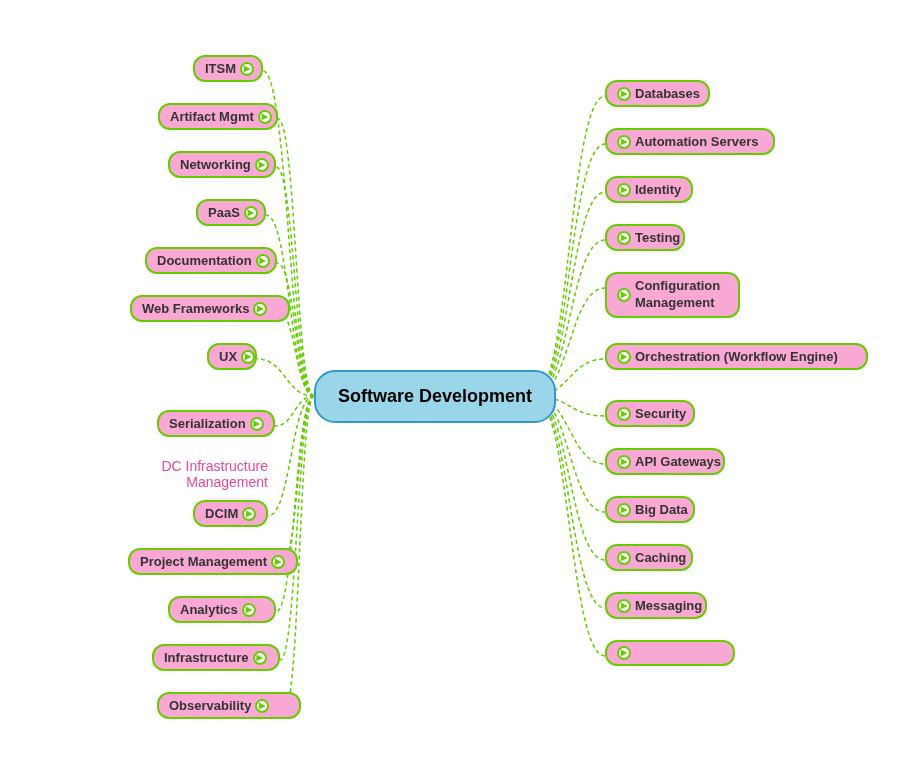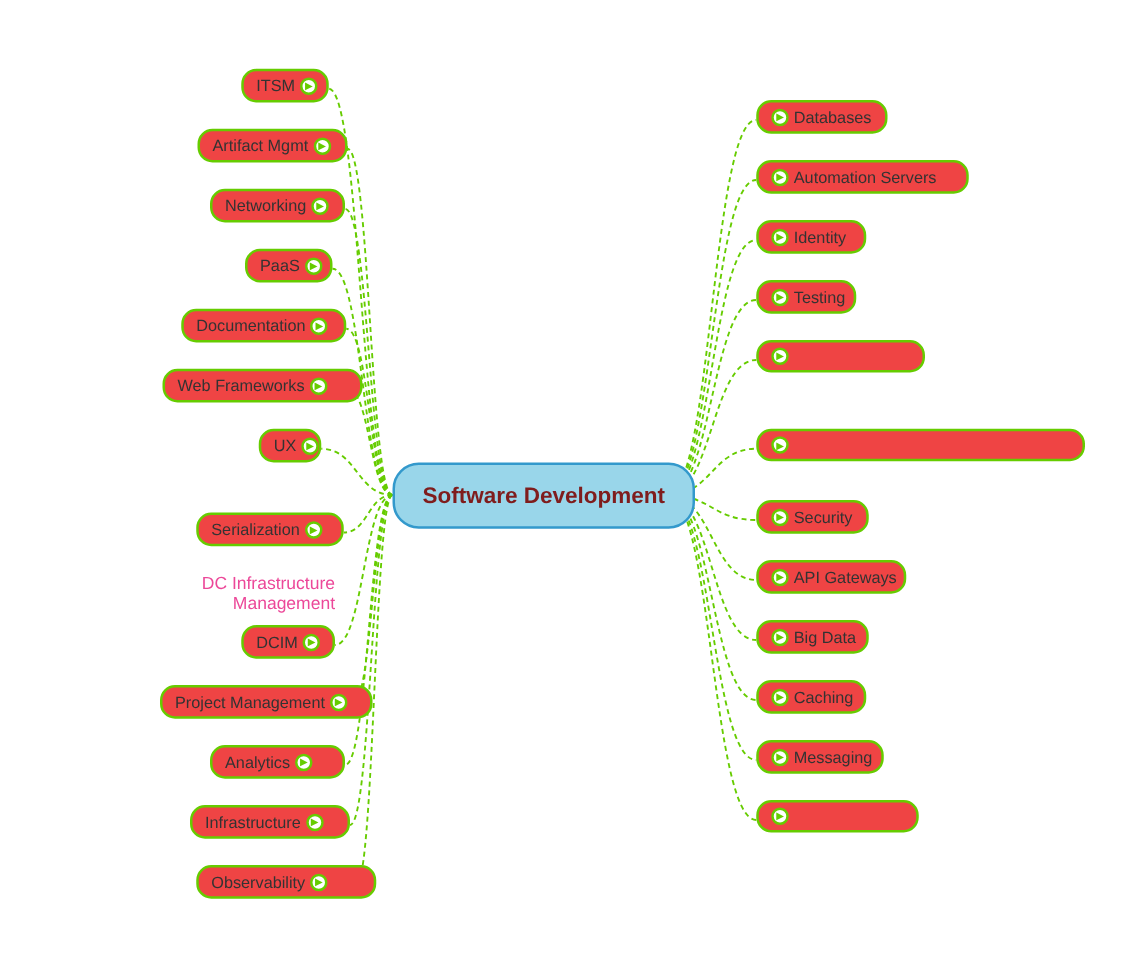--- a/index.html
+++ b/index.html
@@ -18,40 +18,40 @@
     }
     svg#connections {
       position: absolute;
       top: 0; left: 0;
       width: 914px;
       height: 774px;
       pointer-events: none;
     }
     .node {
       position: absolute;
-      background: #ef4444;
+      background: #f9a8d4;
       border: 2px solid #66cc00;
       border-radius: 12px;
       padding: 4px 10px;
       font-size: 13px;
-      font-weight: normal;
+      font-weight: bold;
       color: #333;
       white-space: nowrap;
       display: flex;
       align-items: center;
       gap: 4px;
       cursor: pointer;
     }
     .node.center {
       background: #99d6ea;
       border: 2.5px solid #3399cc;
       border-radius: 21px;
       font-size: 18px;
       font-weight: bold;
-      color: #7f1d1d;
+      color: #000000;
       padding: 14px 22px;
       white-space: nowrap;
     }
     .node .expand-icon {
       width: 14px;
       height: 14px;
       border: 2px solid #66cc00;
       border-radius: 50%;
       display: inline-flex;
       align-items: center;
@@ -165,23 +165,26 @@
       <div class="node" style="left: 605px; top: 176px; width: 88px;">
         <span class="expand-icon" style="font-size: 8px;">▶</span>
         <span>Identity</span>
       </div>
       <div class="node" style="left: 605px; top: 224px; width: 80px;">
         <span class="expand-icon" style="font-size: 8px;">▶</span>
         <span>Testing</span>
       </div>
       <div class="node" style="left: 605px; top: 272px; width: 135px; white-space: normal; line-height: 1.3; text-align: left;">
         <span class="expand-icon" style="font-size: 8px;">▶</span>
+        <span>Configuration
+Management</span>
       </div>
       <div class="node" style="left: 605px; top: 343px; width: 263px;">
         <span class="expand-icon" style="font-size: 8px;">▶</span>
+        <span>Orchestration (Workflow Engine)</span>
       </div>
       <div class="node" style="left: 605px; top: 400px; width: 90px;">
         <span class="expand-icon" style="font-size: 8px;">▶</span>
         <span>Security</span>
       </div>
       <div class="node" style="left: 605px; top: 448px; width: 120px;">
         <span class="expand-icon" style="font-size: 8px;">▶</span>
         <span>API Gateways</span>
       </div>
       <div class="node" style="left: 605px; top: 496px; width: 90px;">

